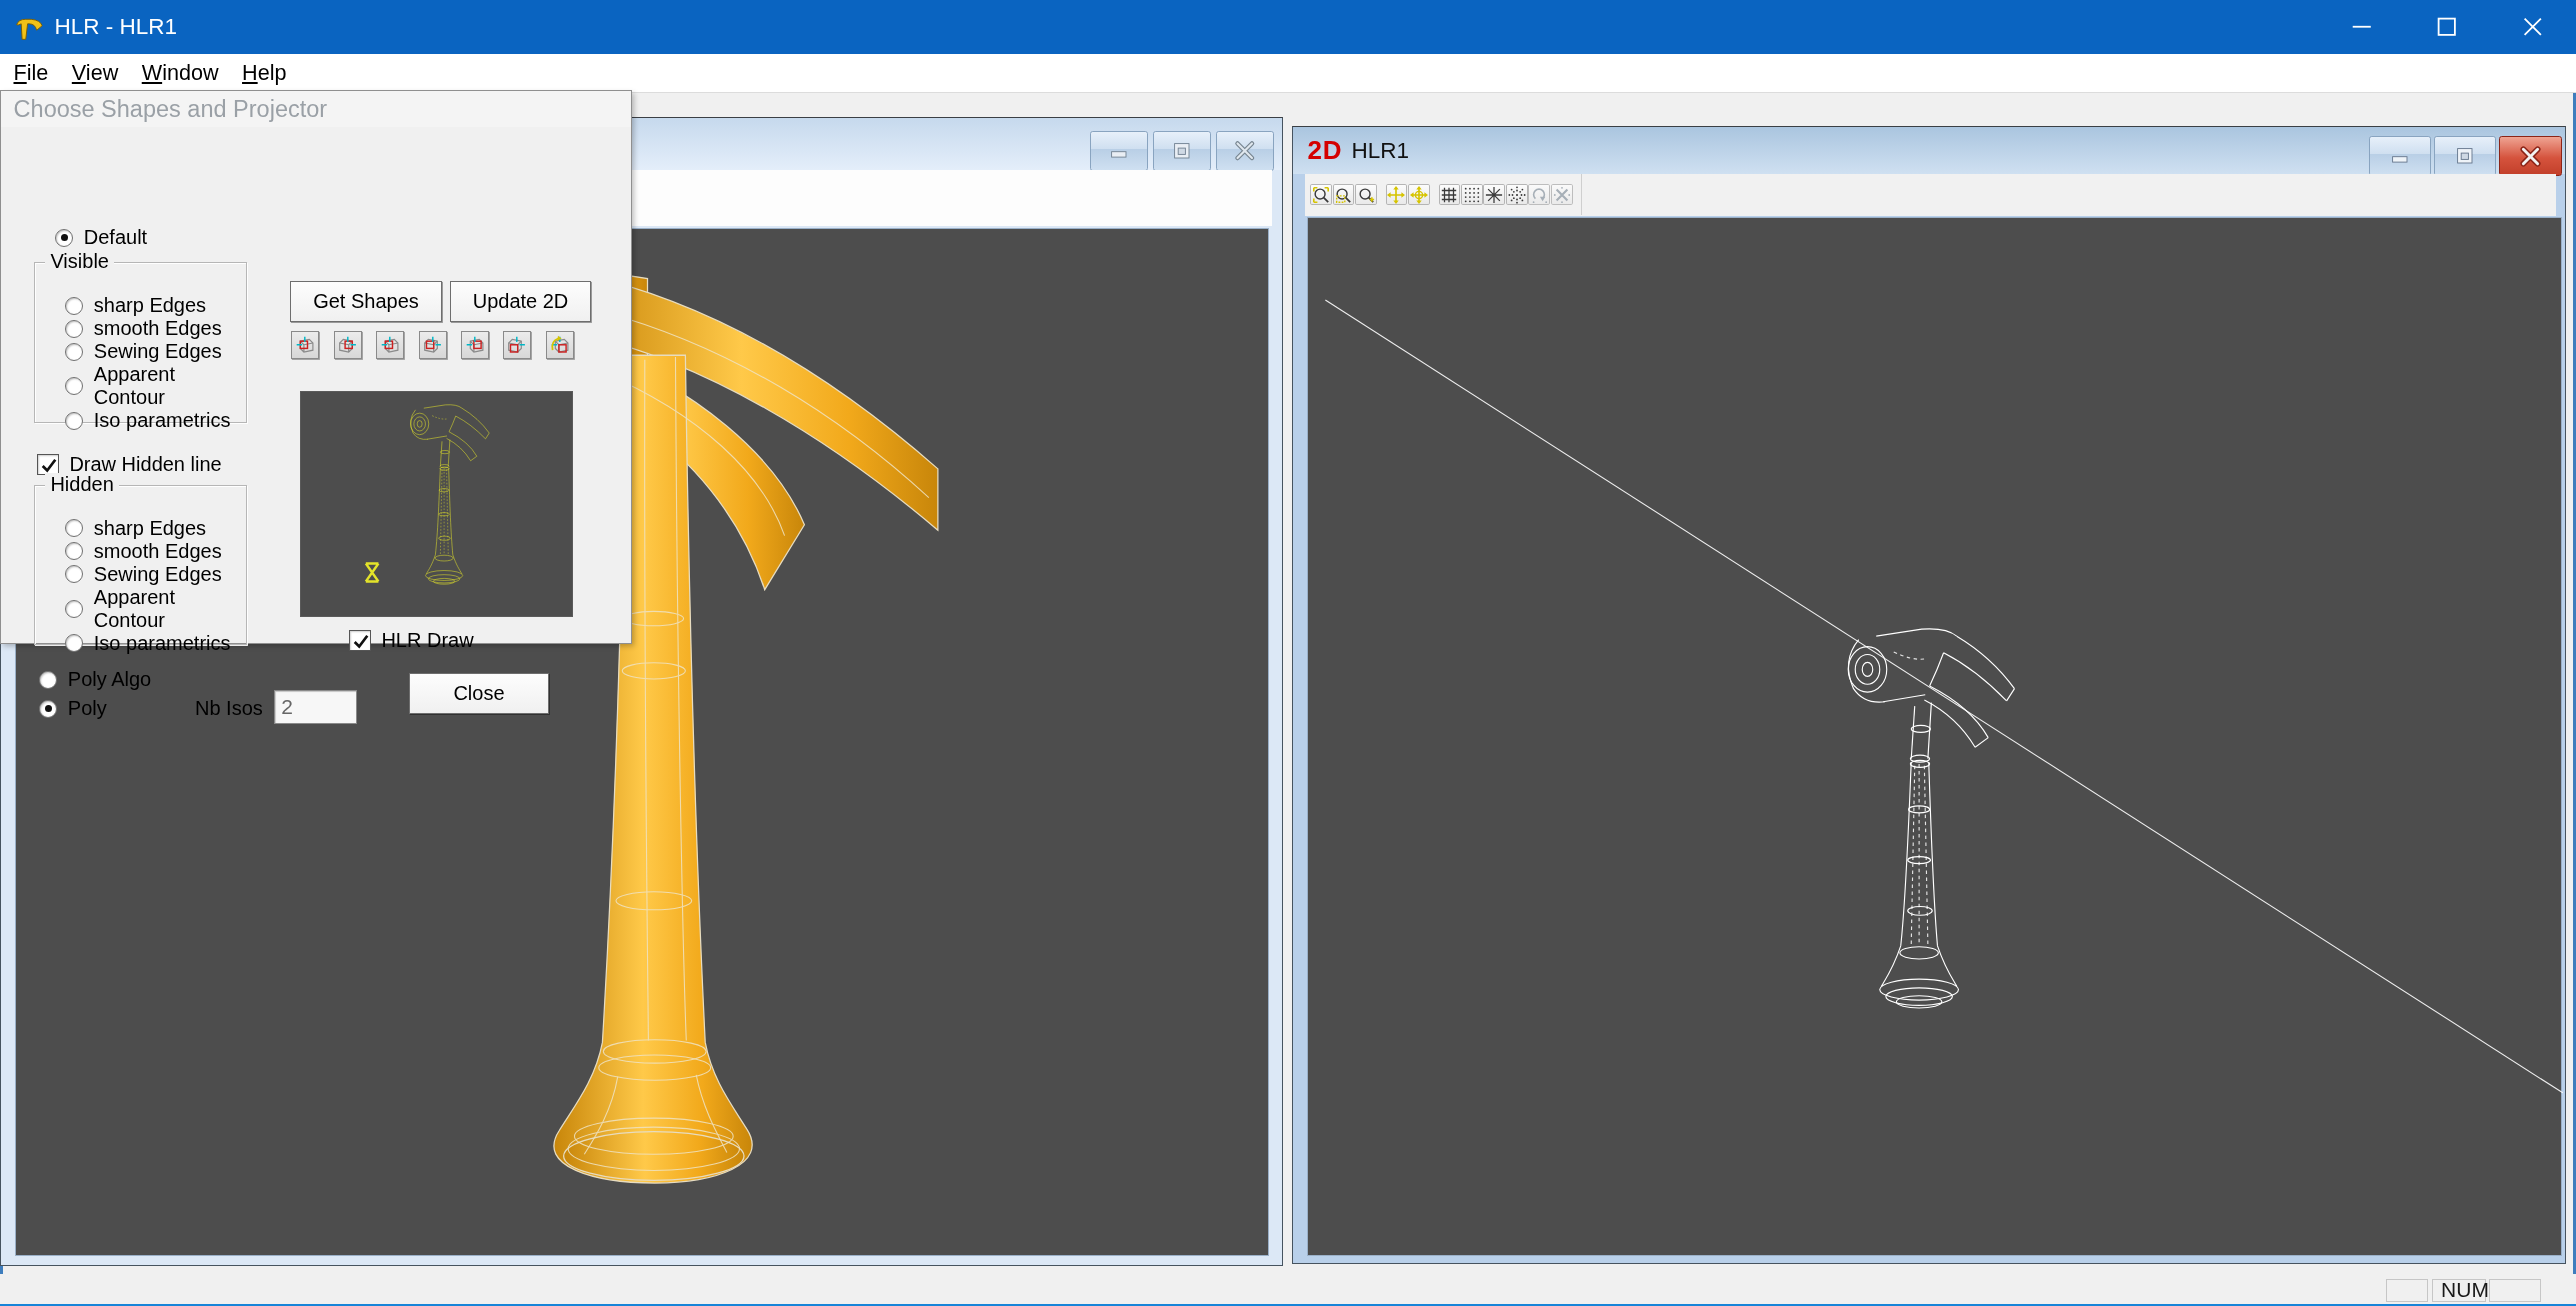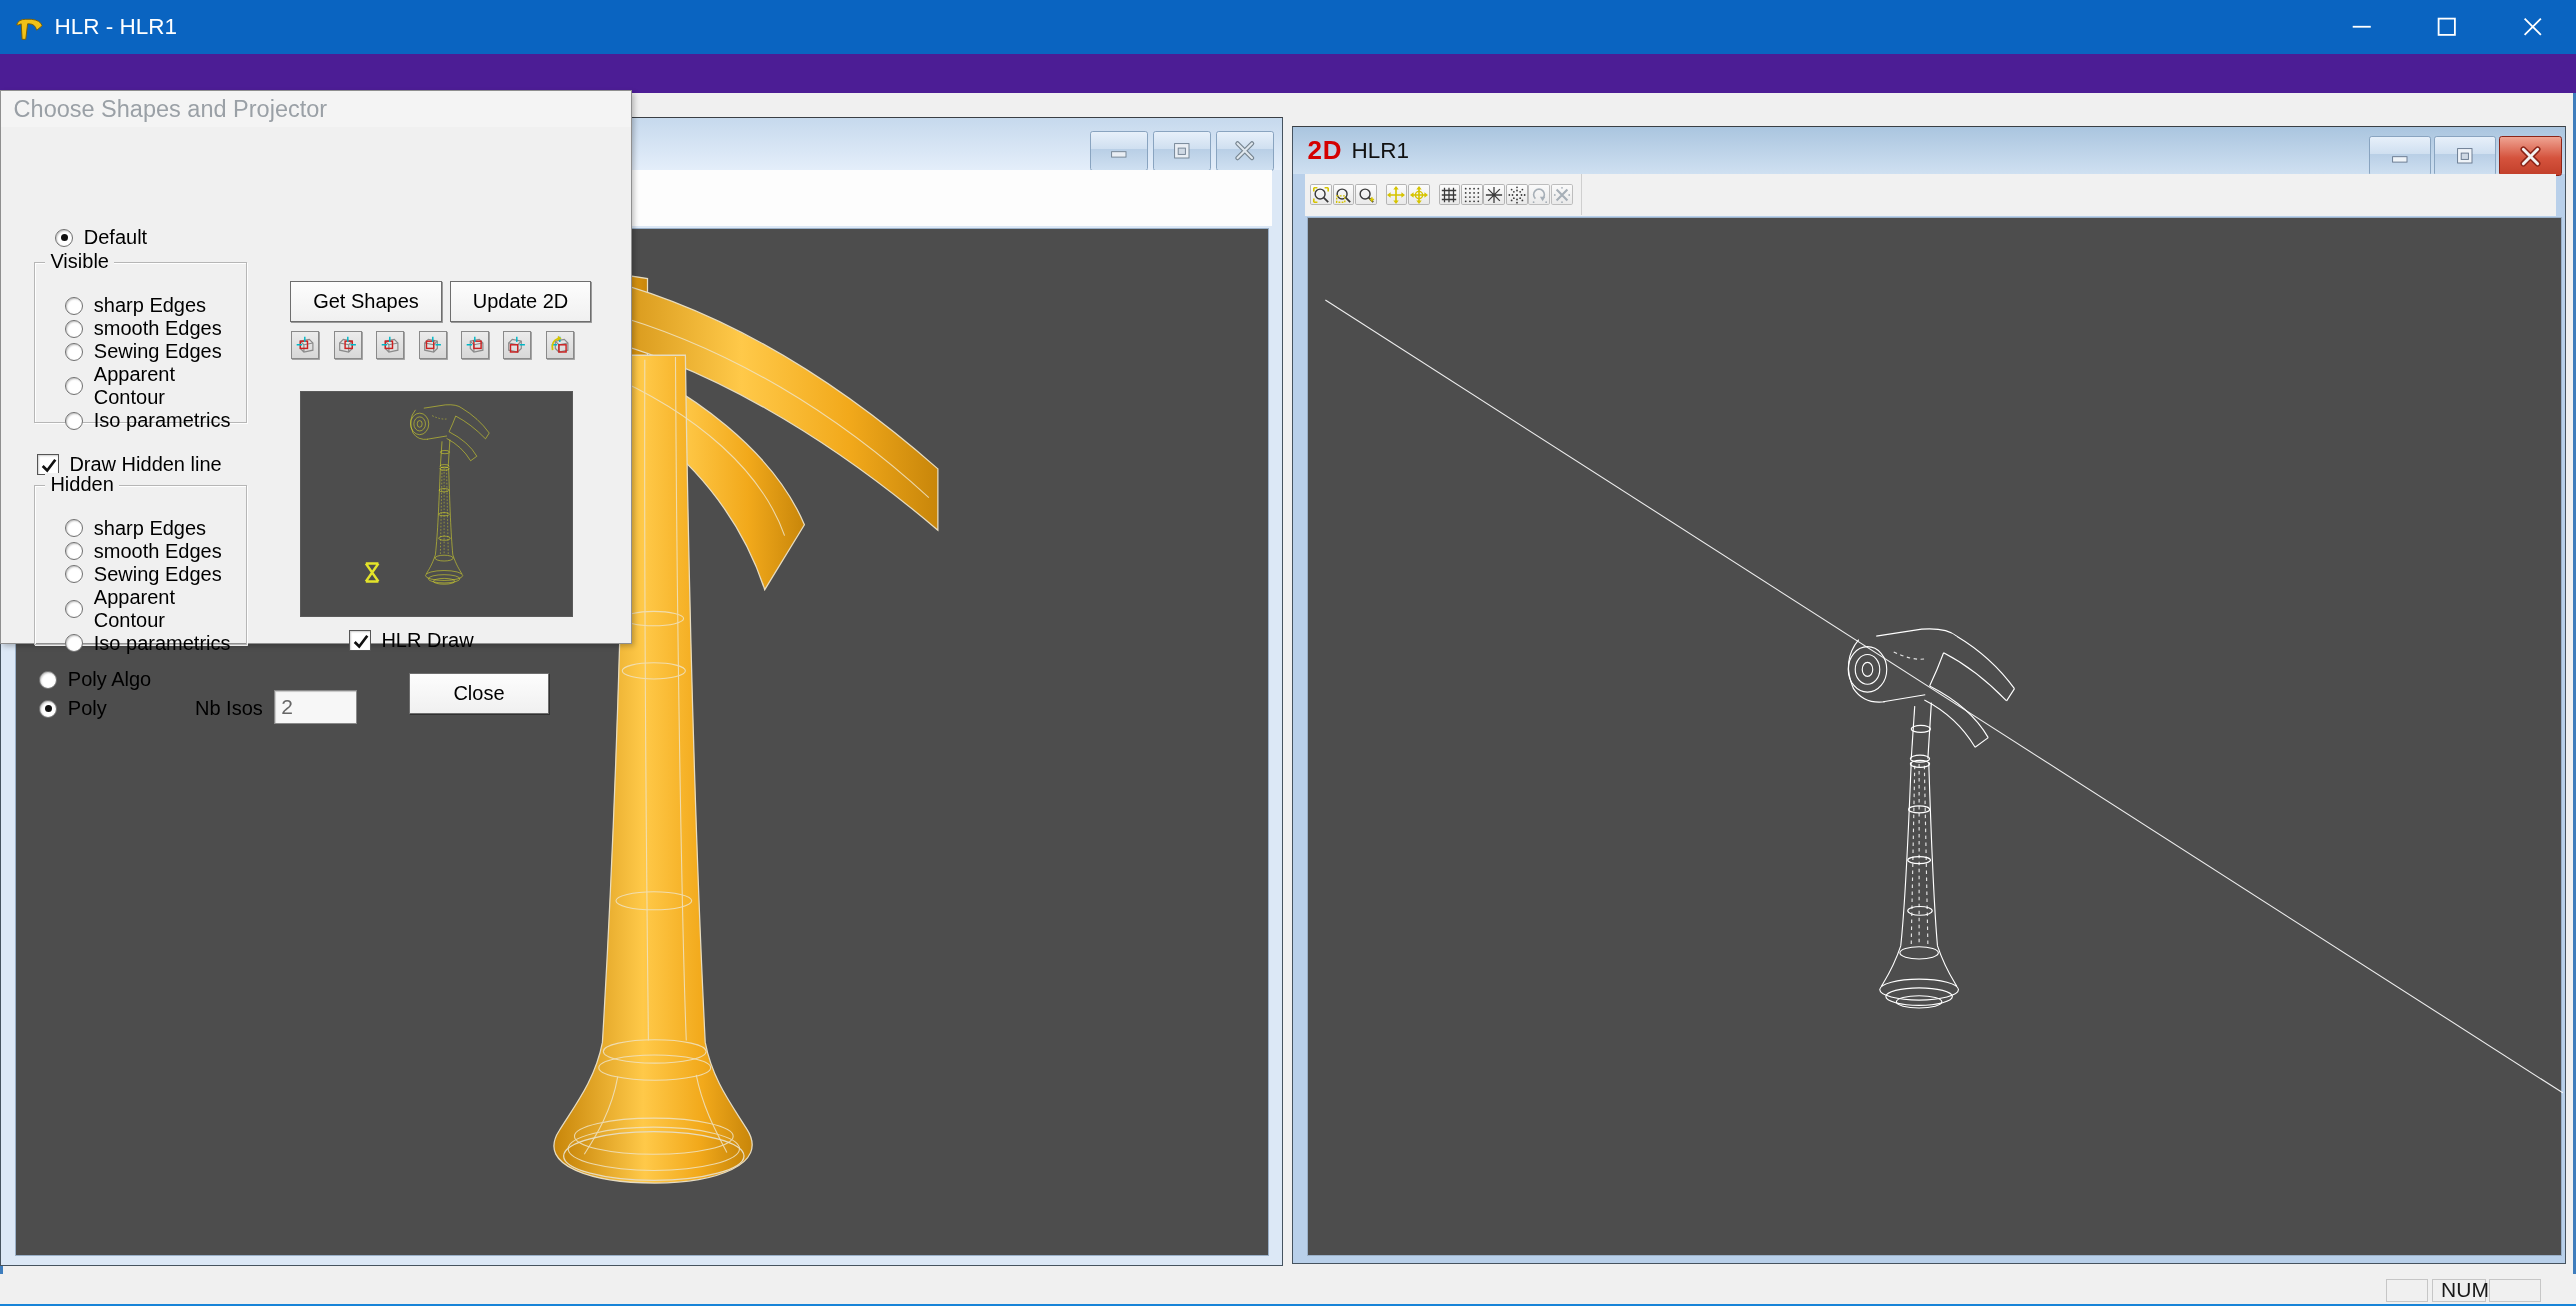--- a/index.html
+++ b/index.html
@@ -1,17 +1,17 @@
 <!DOCTYPE html>
 <html style="--titlebar-blue: #0a64c1; --viewport-gray: #4d4d4d; --active-frame: #b9d0ea; --inactive-frame: #dce8f6; --close-red: #d5533d; --hammer-orange: #f2a91b; --hammer-orange-dark: #c8860a; --hammer-orange-light: #ffc949; --wire-white: #ffffff; --wire-yellow: #e3e32a; --bottom-edge-blue: #1784d8;font-size:14.4px"><head>
 <meta charset="utf-8">
 <style>
   html,body{margin:0;padding:0;background:#202020;}
   *{box-sizing:border-box;font-family:"Liberation Sans",sans-serif;}
-  #stage{position:relative;width:2576px;height:1307px;background:#4c1d95;overflow:hidden;}
+  #stage{position:relative;width:2576px;height:1307px;background:#22c55e;overflow:hidden;}
 
   
   .titlebar{position:absolute;left:0;top:0;width:2576px;height:54px;background:var(--titlebar-blue);display:flex;align-items:center;}
   .titlebar .appicon{width:31px;height:31px;margin:0 10.8px 0 12.6px;}
   .titlebar .apptitle{color:#fff;font-size:22.5px;}
   .capbtn{position:absolute;top:0;width:86px;height:54px;display:flex;align-items:center;justify-content:center;}
   .capbtn svg{display:block;}
   .cap-min{right:171px;} .cap-max{right:86px;} .cap-close{right:0;}
 
   
@@ -87,20 +87,26 @@
           <rect x="4" y="4" width="18" height="18" fill="none" stroke="#fff" stroke-width="2"></rect>
         </svg>
     </div>
     <div class="capbtn cap-close">
       <svg width="23.5" height="23.5" viewBox="0 0 26 26">
           <path d="M4 4 L22 22 M22 4 L4 22" stroke="#fff" stroke-width="2"></path>
         </svg>
     </div>
   </div>
 
+  <div class="menubar" id="menubar">
+      <span class="menu-item"><u>F</u>ile</span>
+      <span class="menu-item"><u>V</u>iew</span>
+      <span class="menu-item"><u>W</u>indow</span>
+      <span class="menu-item"><u>H</u>elp</span>
+    </div>
 
   <div class="mdi">
     <div class="edge-strip" style="left:0;"></div>
     <div class="edge-strip" style="right:0;"></div>
   </div>
 
   <div class="child win-left">
     <div class="ctitle"></div>
     <div class="cbtn" style="left:1089px;top:12.6px;width:58px;height:40px;">
       <svg width="21.6" height="21.6" viewBox="0 0 24 24">

